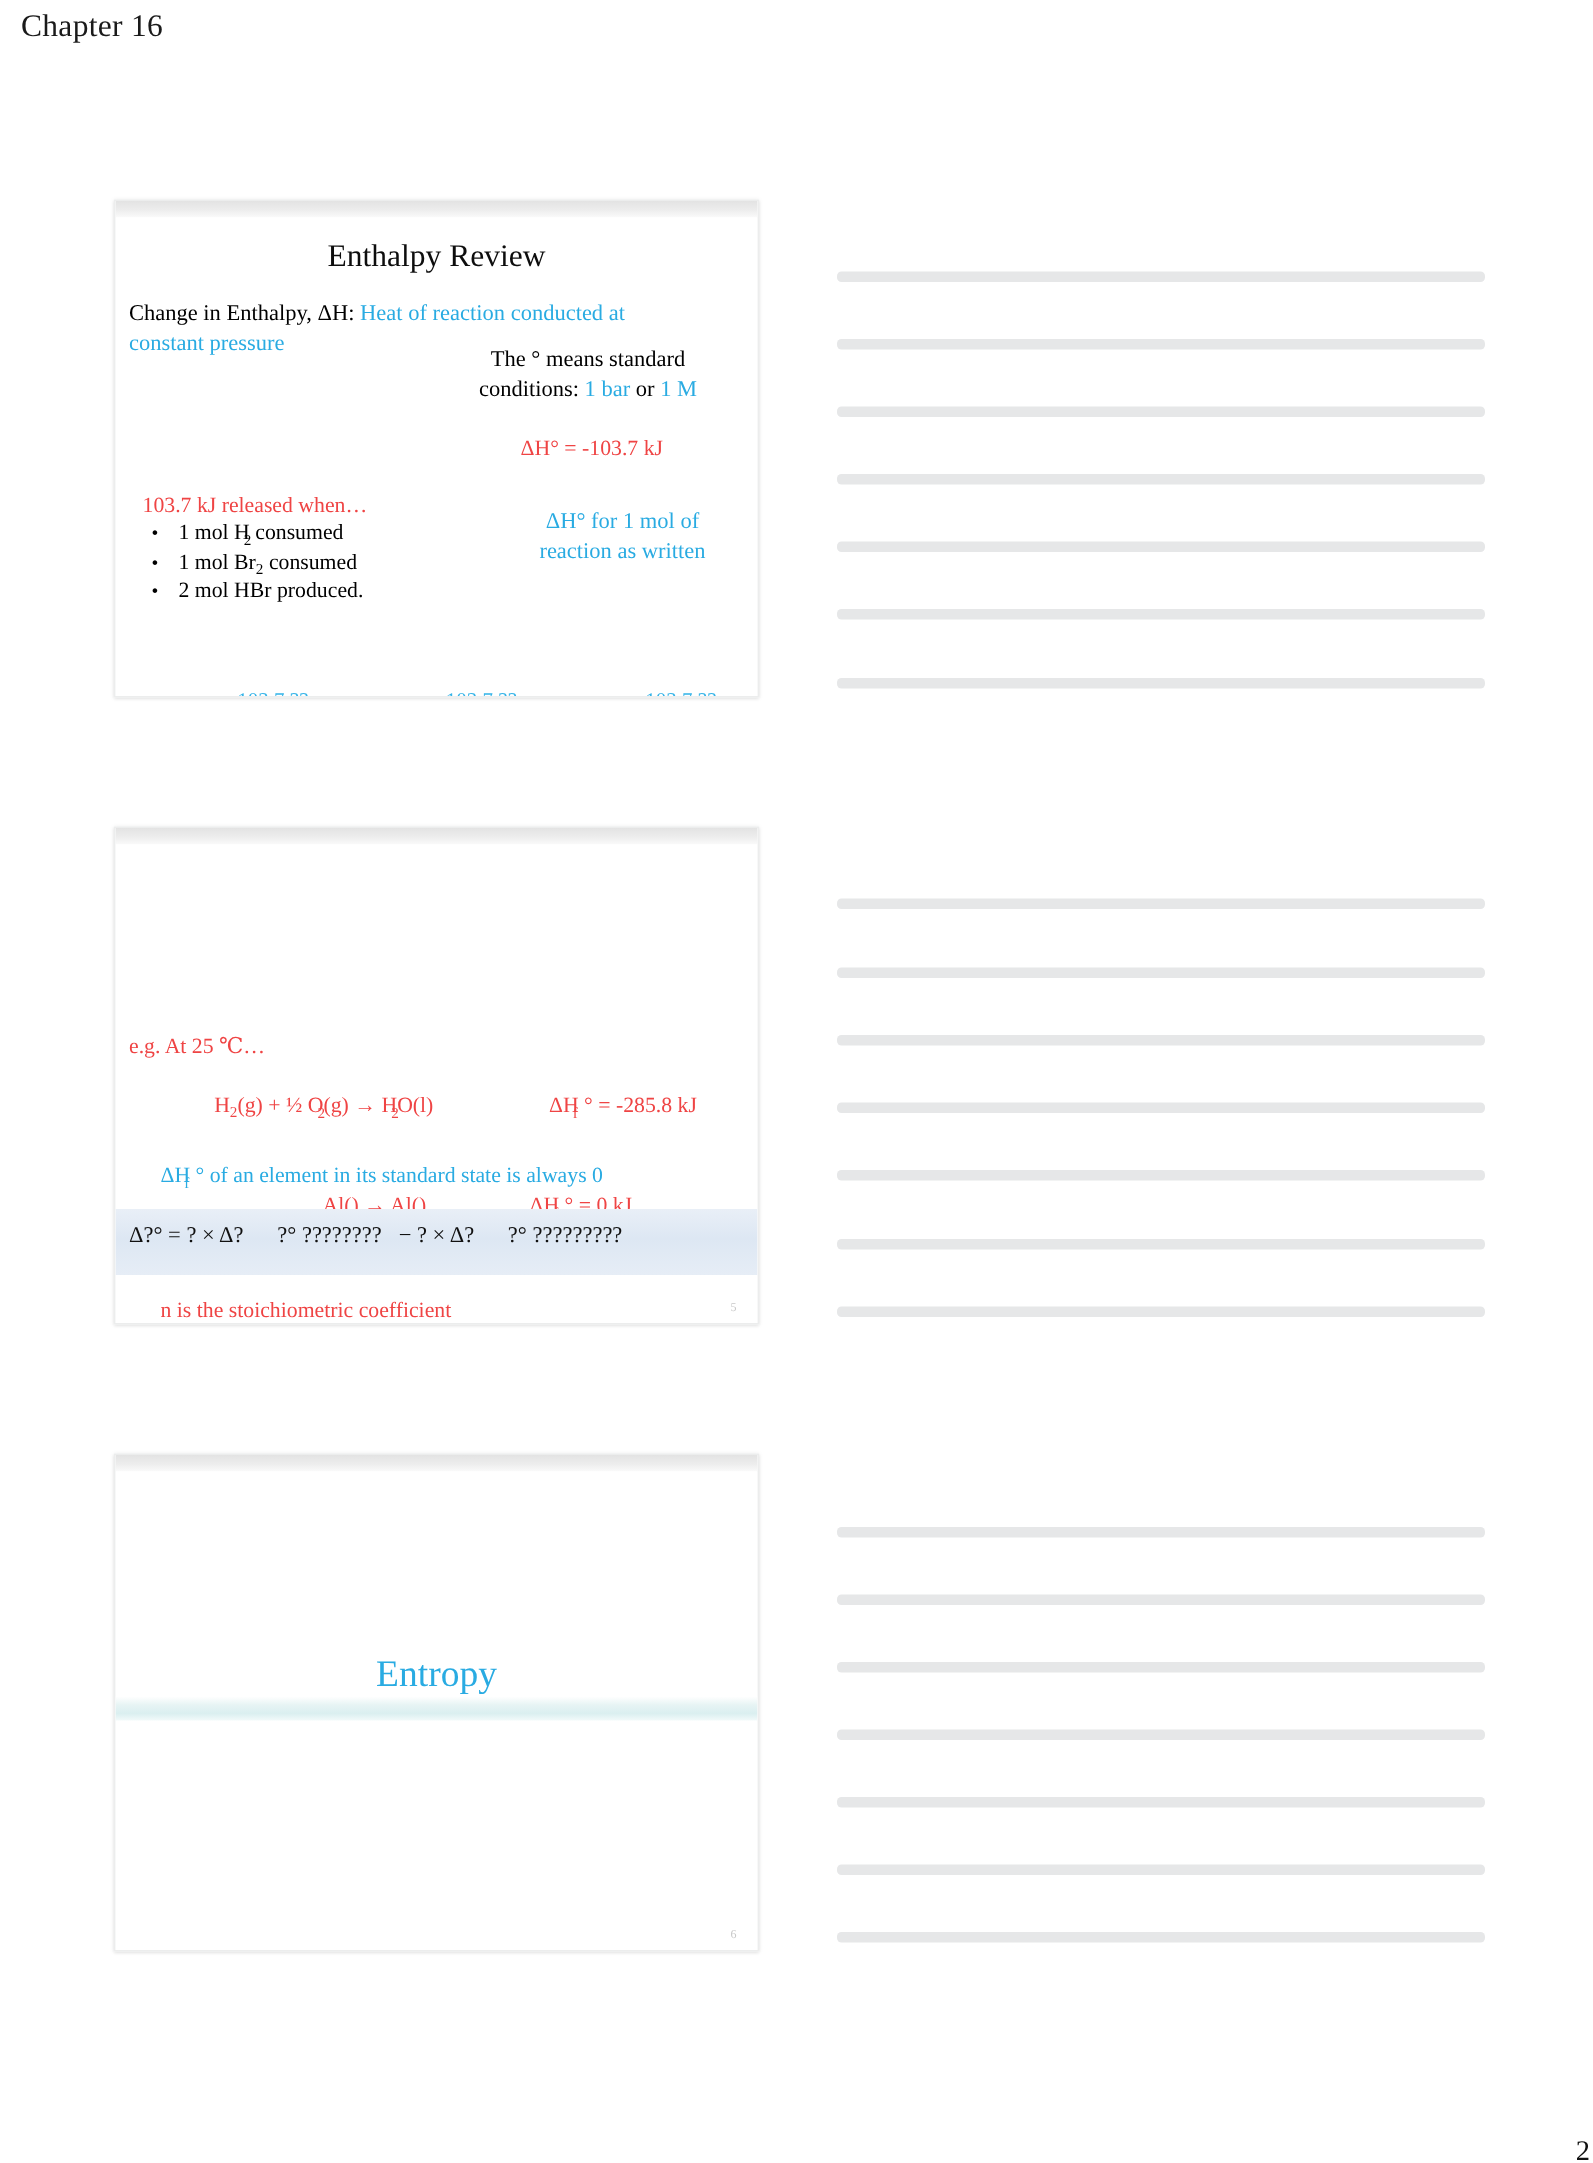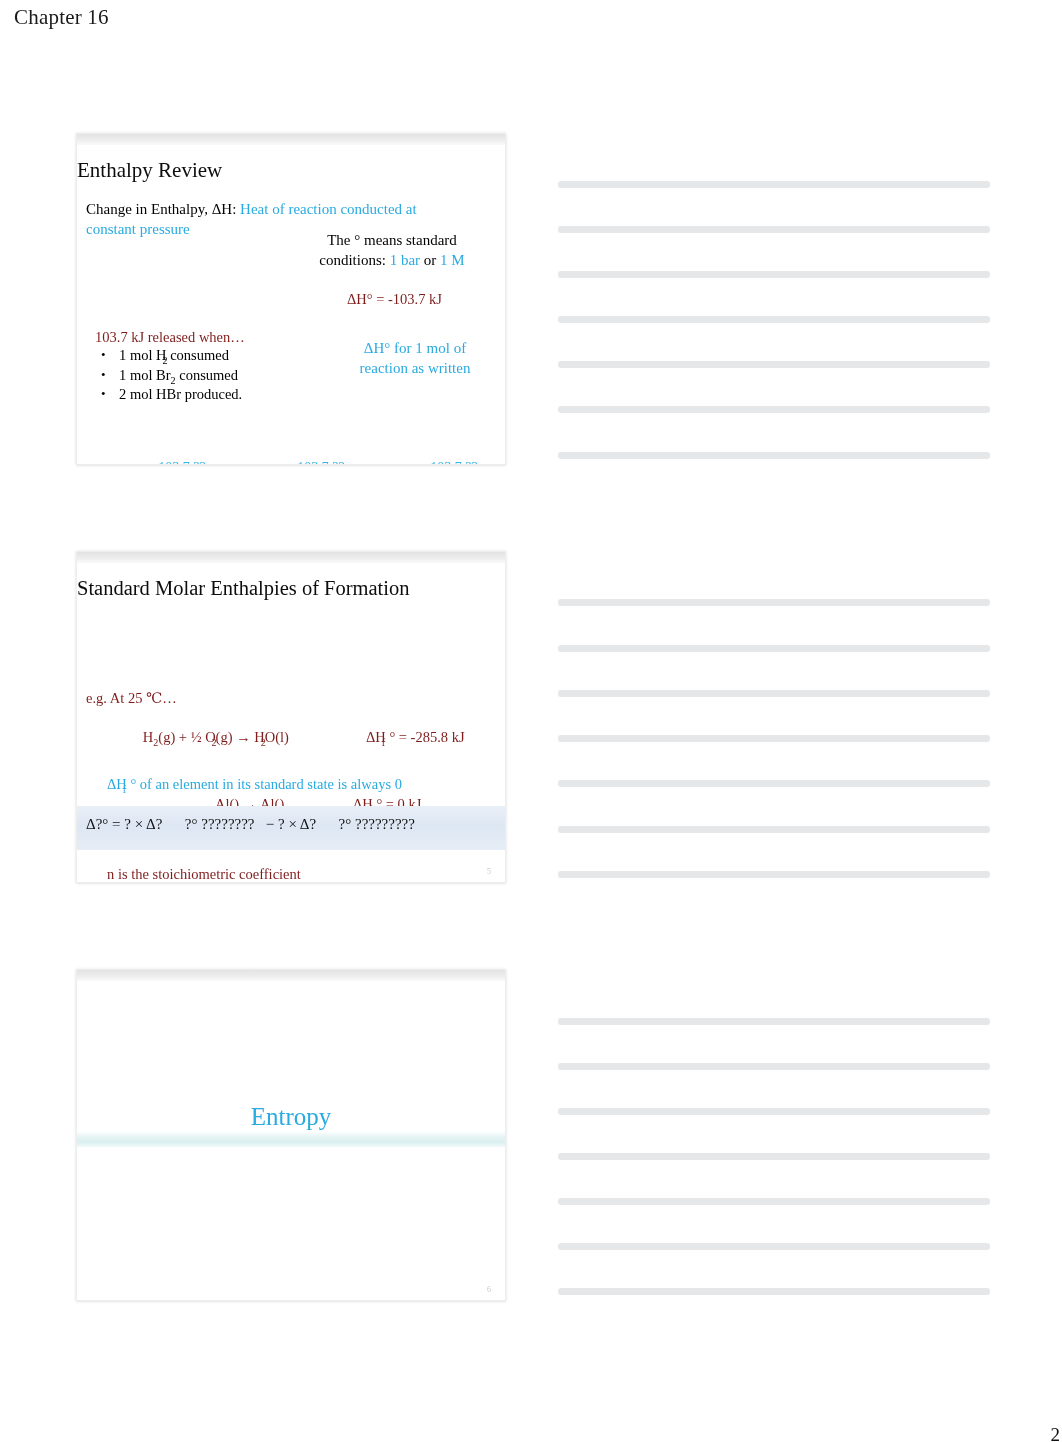--- a/index.html
+++ b/index.html
@@ -57,34 +57,35 @@
   }
 
   #slide-1 { top: 133px;  height: 330px; }
   #slide-2 { top: 551px;  height: 330px; }
   #slide-3 { top: 969px;  height: 330px; }
 
   
   .slide-title {
     position: absolute;
     left: 0; right: 0;
+    text-align: center;
     font-size: 21px;
     line-height: 26px;
     color: #0d0d0d;
   }
   #slide1-title { top: 12px; }
   #slide2-title { top: 12px; font-size: 20.5px; }
 
   
   .tx {
     position: absolute;
     font-size: 14.5px;
     line-height: 20px;
     white-space: pre;
-    color: #7f1d1d;
+    color: #ef4444;
   }
   .tw {                 
     position: absolute;
     font-size: 15px;
     line-height: 20px;
     color: #000;
   }
   .cy  { color: #29ABE2; }
   sub { font-size: .70em; line-height: 0; }
 
@@ -254,21 +255,20 @@
       </div>
     </div>
 
   </div>
 </div>
 
 <div class="slide" id="slide-2">
   <div class="slide-topbar"></div>
   <div class="slide-inner">
 
-    <div class="slide-title" id="slide2-title">Standard Molar Enthalpies of Formation</div>
 
 
     <div class="tx" id="s2-eg">e.g. At 25 ℃…</div>
 
     <div class="tx" id="s2-eq">
       H<sub>2</sub>(g) + ½ O<span class="ovl">2</span>(g) → H<span class="ovl">2</span>O(l)
     </div>
     <div class="tx" id="s2-dhf">
       ΔH<span class="ovl">f</span>&nbsp;° = -285.8 kJ
     </div>

